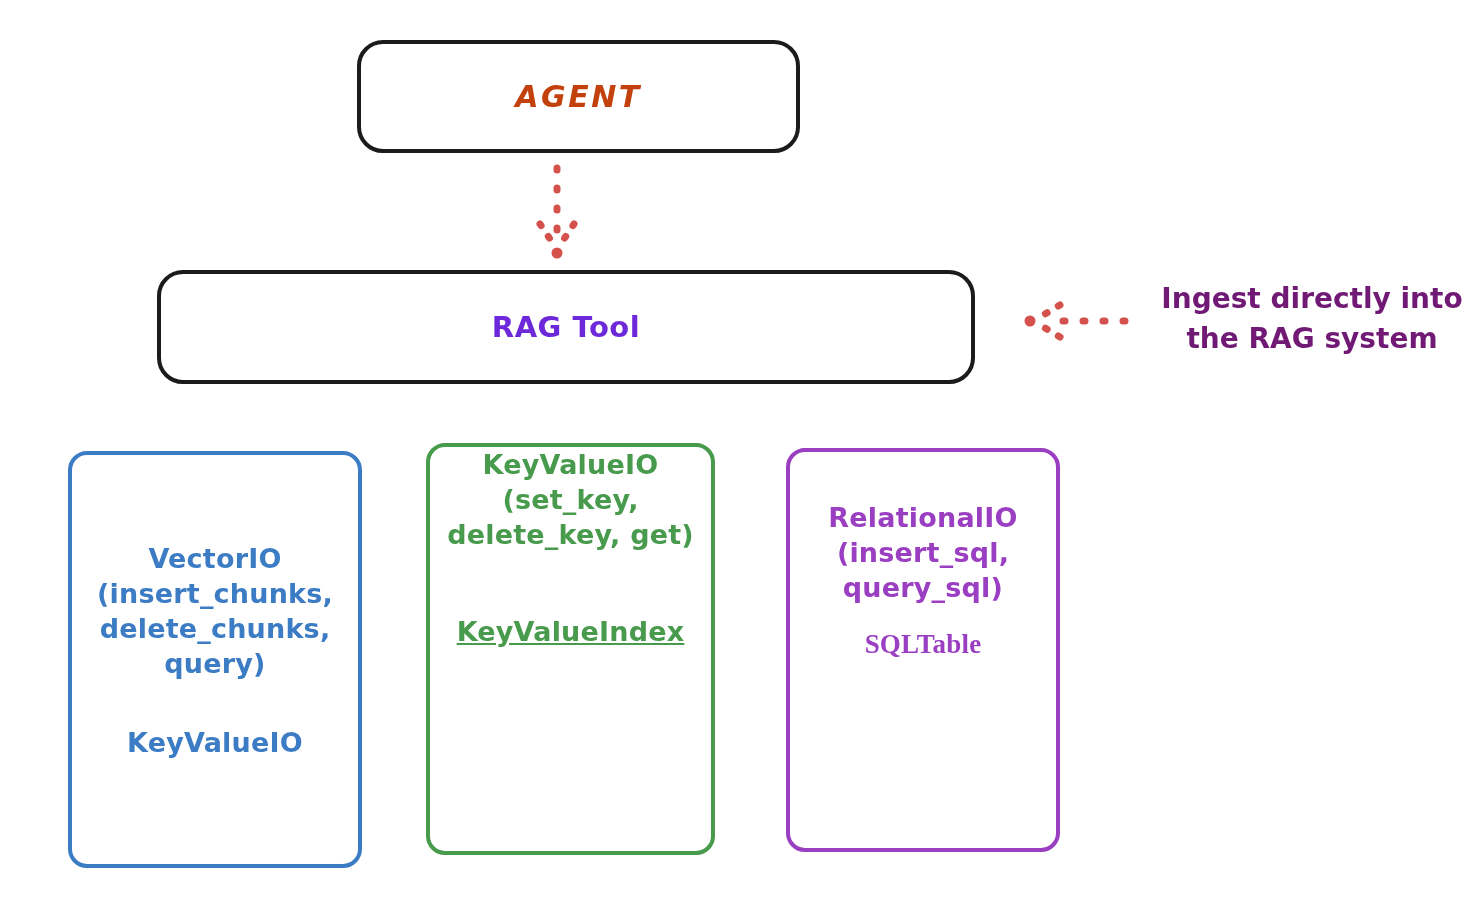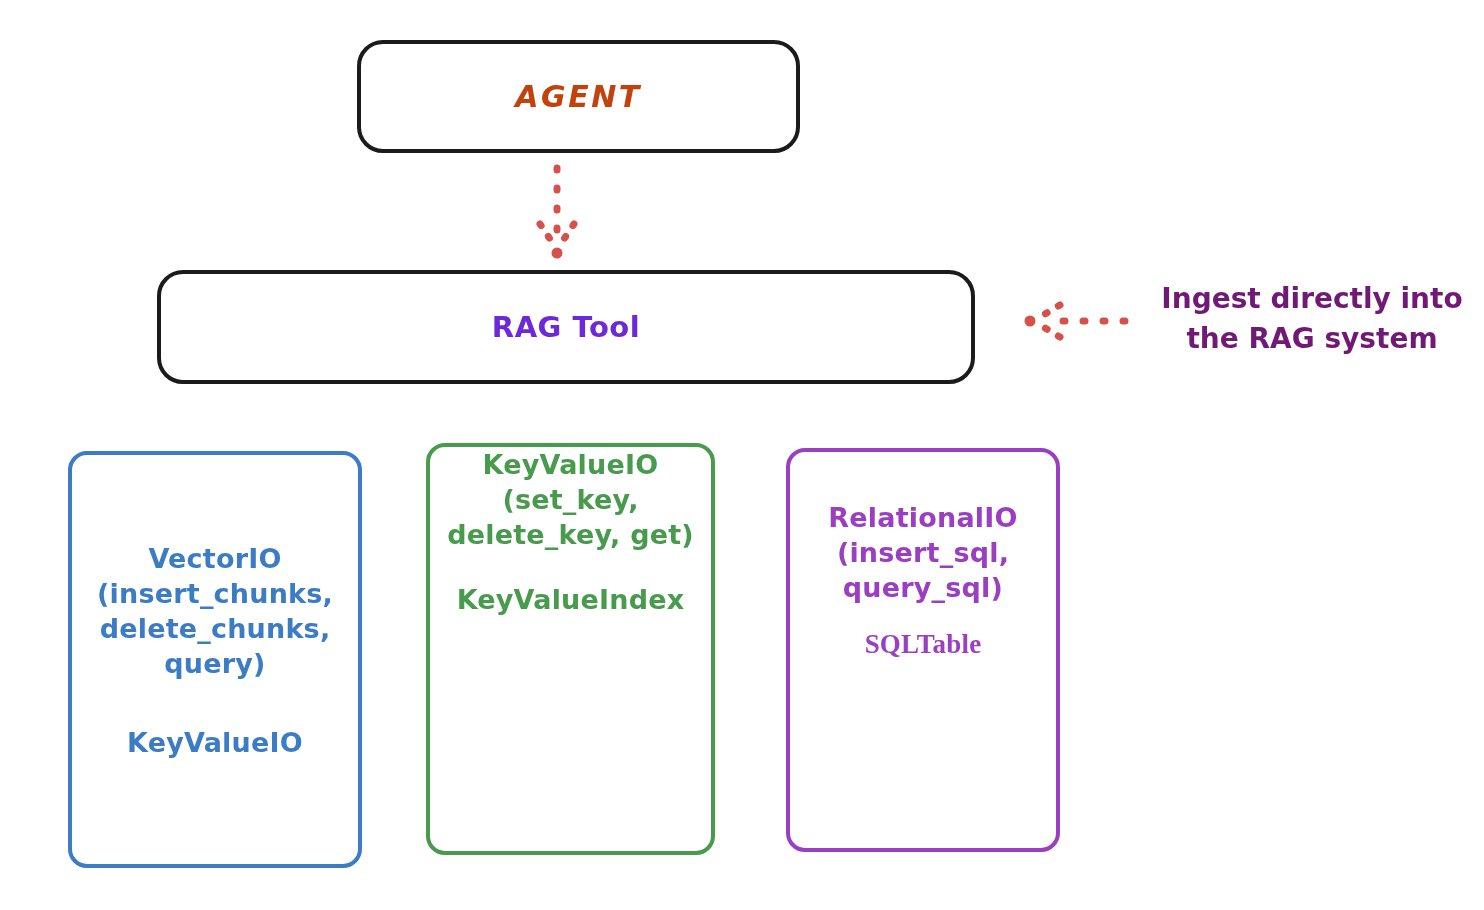--- a/index.html
+++ b/index.html
@@ -109,21 +109,21 @@
   #key-value-io-card {
     left: 426px;
     top: 443px;
     width: 289px;
     height: 412px;
     border-color: #489b4c;
   }
   #key-value-io-card .provider-inner { }
   #key-value-io-card .provider-api,
   #key-value-io-card .provider-index { color: #489b4c; }
-  #key-value-io-card .provider-index { margin-top: 32px; }
+  #key-value-io-card .provider-index { margin-top: 64px; text-decoration: underline; }
 
   #relational-io-card {
     left: 786px;
     top: 448px;
     width: 274px;
     height: 404px;
     border-color: #9a3ec2;
   }
   #relational-io-card .provider-inner { padding-top: 48px; }
   #relational-io-card .provider-api,

